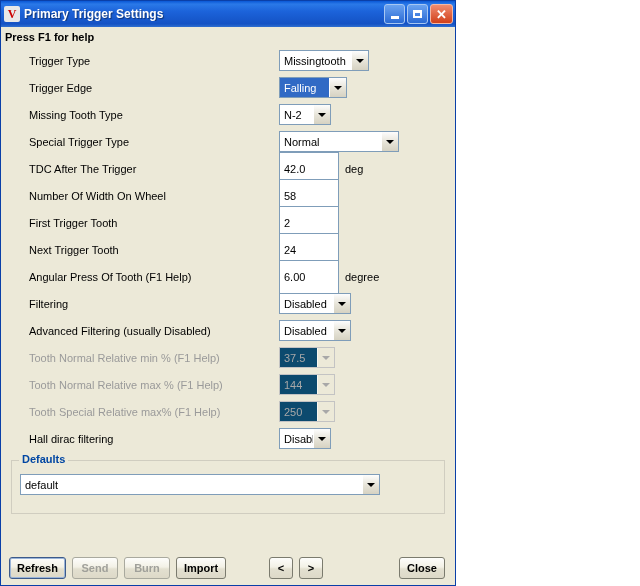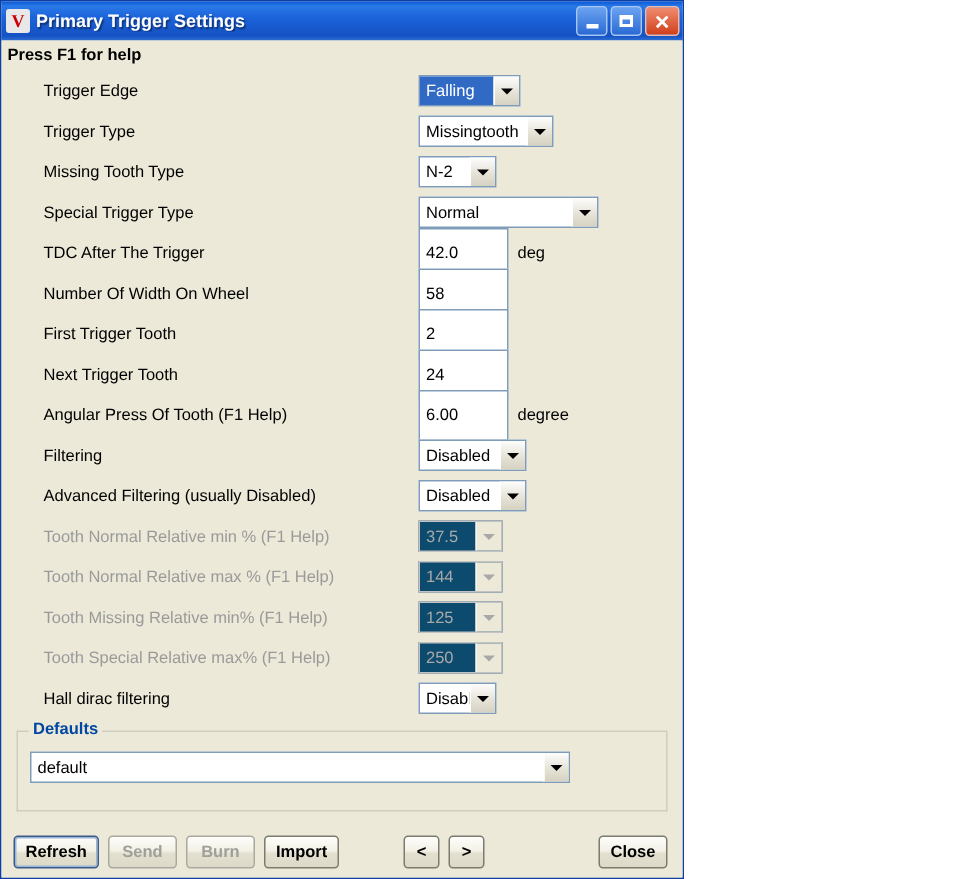--- a/index.html
+++ b/index.html
@@ -89,20 +89,21 @@
   }
   .winbtn .glyph-x {
     font-size: 13px; line-height: 13px; font-weight: bold; font-family: "Liberation Sans", sans-serif;
   }
   
   .client {
     padding: 0;
     height: calc(100% - 26px);
     position: relative;
     background: #ece9d8;
+    border-radius: 18px;
   }
   .helpline {
     font-size: 11px;
     font-weight: bold;
     padding: 4px 0 2px 4px;
   }
   .form {
     padding: 2px 10px 0 10px;
   }
   .row {
@@ -289,40 +290,40 @@
       </div>
     </div>
 
     <div class="client">
 
       <div class="helpline">Press F1 for help</div>
 
       <div class="form">
 
         <div class="row">
+          <div class="label">Trigger Type</div>
+          <div class="ctrl-wrap">
+            <div class="combo" style="width:90px">
+              <div class="cval">Missingtooth</div>
+              <div class="arrow"></div>
+            </div>
+          </div>
+        </div>
+
+        <div class="row">
           <div class="label">Trigger Edge</div>
           <div class="ctrl-wrap">
             <div class="combo selected" style="width:68px">
               <div class="cval">Falling</div>
               <div class="arrow"></div>
             </div>
           </div>
         </div>
 
         <div class="row">
-          <div class="label">Trigger Type</div>
-          <div class="ctrl-wrap">
-            <div class="combo" style="width:90px">
-              <div class="cval">Missingtooth</div>
-              <div class="arrow"></div>
-            </div>
-          </div>
-        </div>
-
-        <div class="row">
           <div class="label">Missing Tooth Type</div>
           <div class="ctrl-wrap">
             <div class="combo" style="width:52px">
               <div class="cval">N-2</div>
               <div class="arrow"></div>
             </div>
           </div>
         </div>
 
         <div class="row">
@@ -405,29 +406,20 @@
         <div class="row">
           <div class="label dim">Tooth Normal Relative max % (F1 Help)</div>
           <div class="ctrl-wrap">
             <div class="combo disabled" style="width:56px">
               <div class="cval">144</div>
               <div class="arrow"></div>
             </div>
           </div>
         </div>
 
-        <div class="row">
-          <div class="label dim">Tooth Missing Relative min% (F1 Help)</div>
-          <div class="ctrl-wrap">
-            <div class="combo disabled" style="width:56px">
-              <div class="cval">125</div>
-              <div class="arrow"></div>
-            </div>
-          </div>
-        </div>
 
         <div class="row">
           <div class="label dim">Tooth Special Relative max% (F1 Help)</div>
           <div class="ctrl-wrap">
             <div class="combo disabled" style="width:56px">
               <div class="cval">250</div>
               <div class="arrow"></div>
             </div>
           </div>
         </div>

